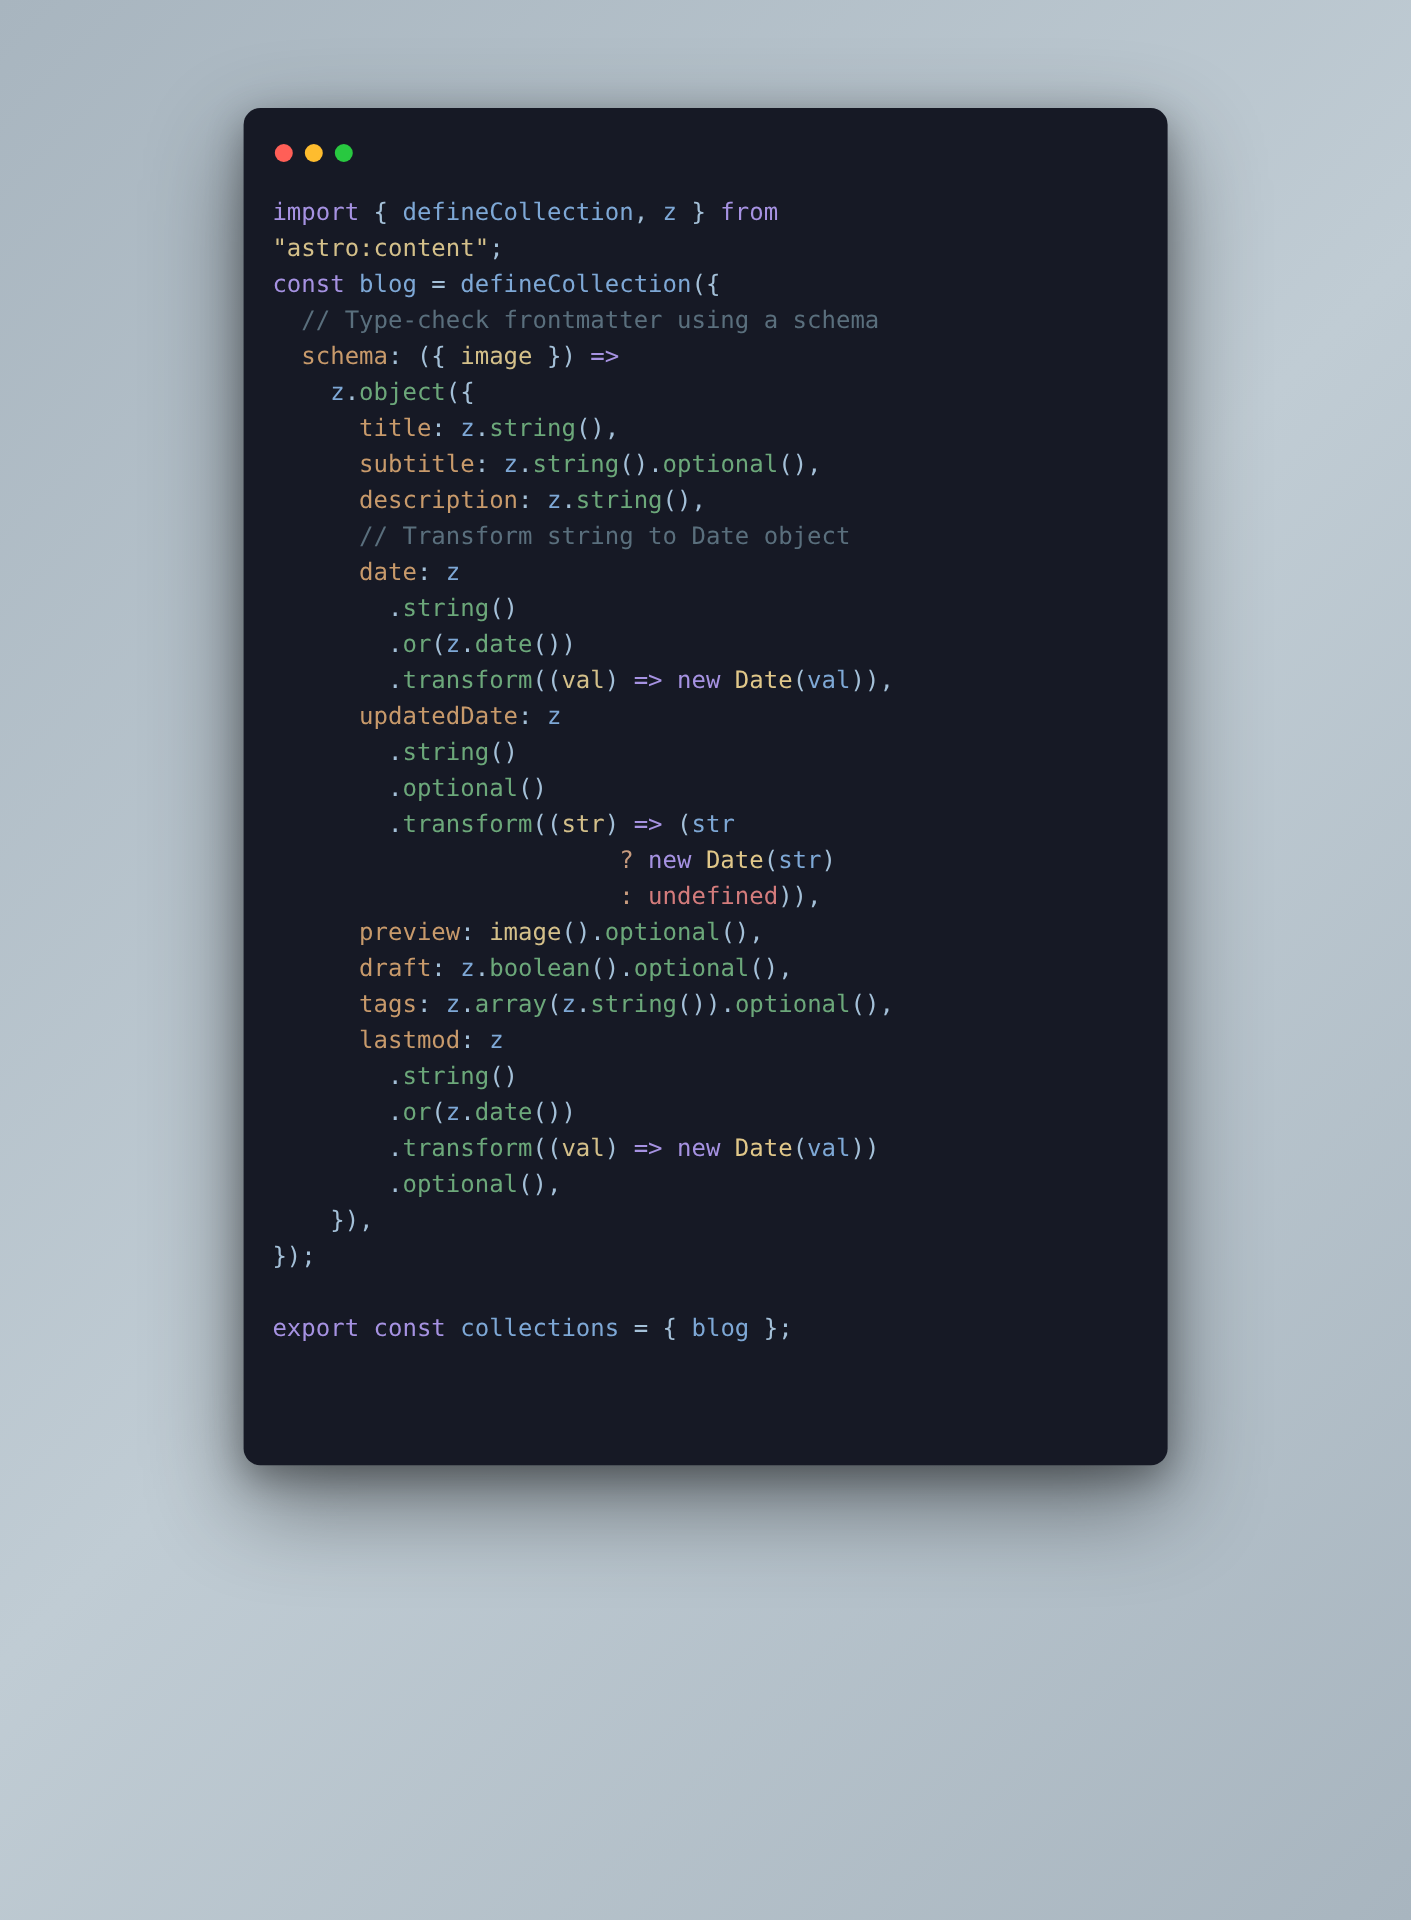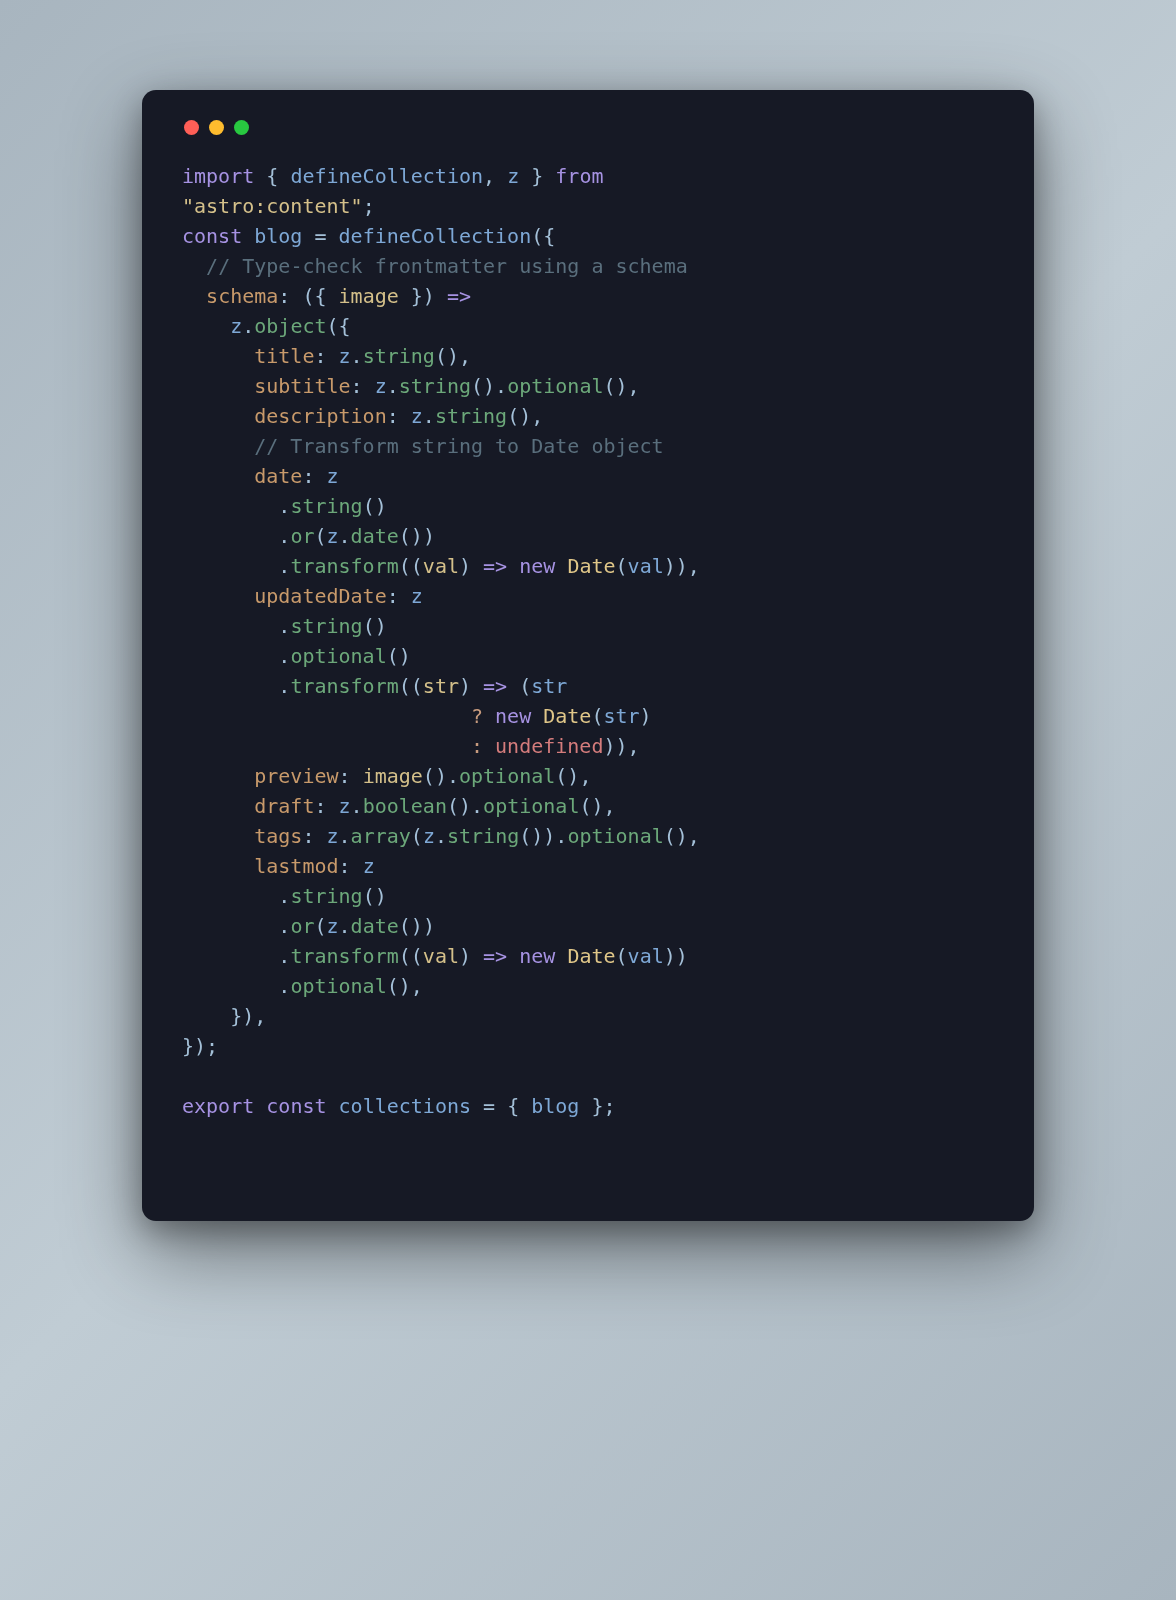--- a/index.html
+++ b/index.html
@@ -13,22 +13,22 @@
       padding: 90px 90px;
       font-family: -apple-system, BlinkMacSystemFont, "Segoe UI", monospace;
       min-height: 1600px;
       display: flex;
       justify-content: center;
       align-items: flex-start;
     }
     .window {
       background: #161925;
       border-radius: 14px;
-      width: 892px;
-      padding: 24px 24px 100px 40px;
+      width: 770px;
+      padding: 24px 24px 100px 24px;
       box-shadow: 0 30px 80px rgba(0,0,0,0.45), 0 10px 30px rgba(0,0,0,0.3);
     }
     .titlebar {
       display: flex;
       gap: 10px;
       padding: 6px 0 26px 2px;
     }
     .dot {
       width: 15px;
       height: 15px;

